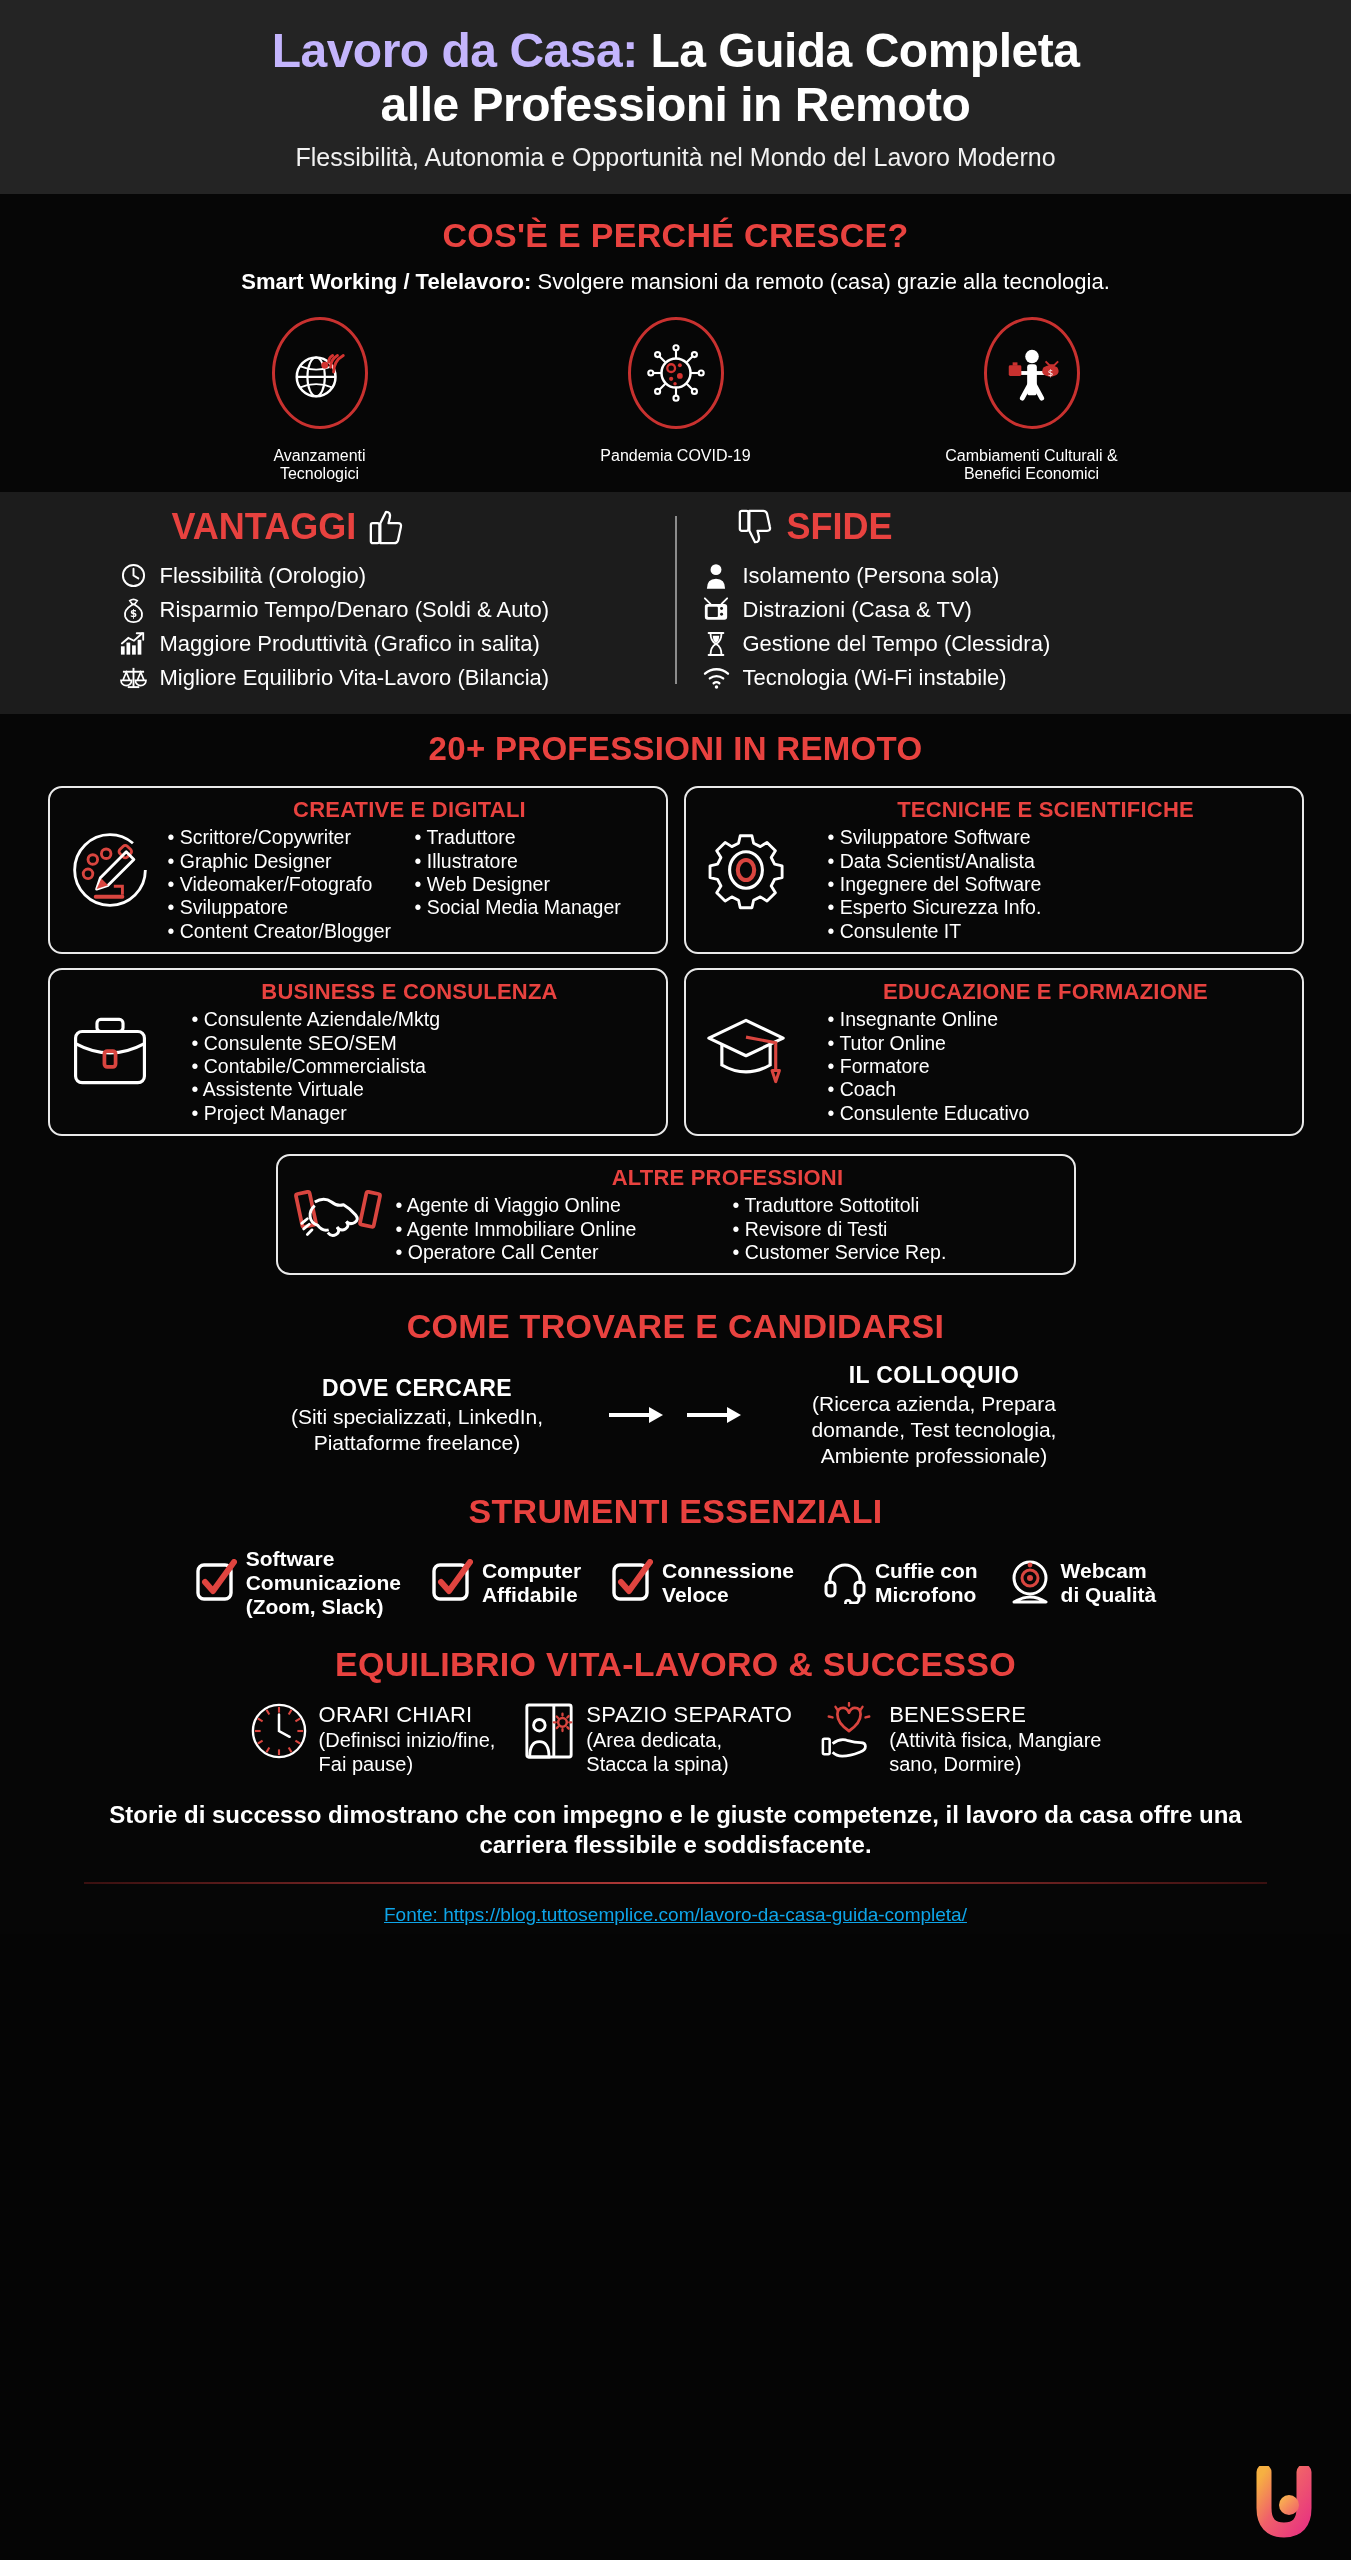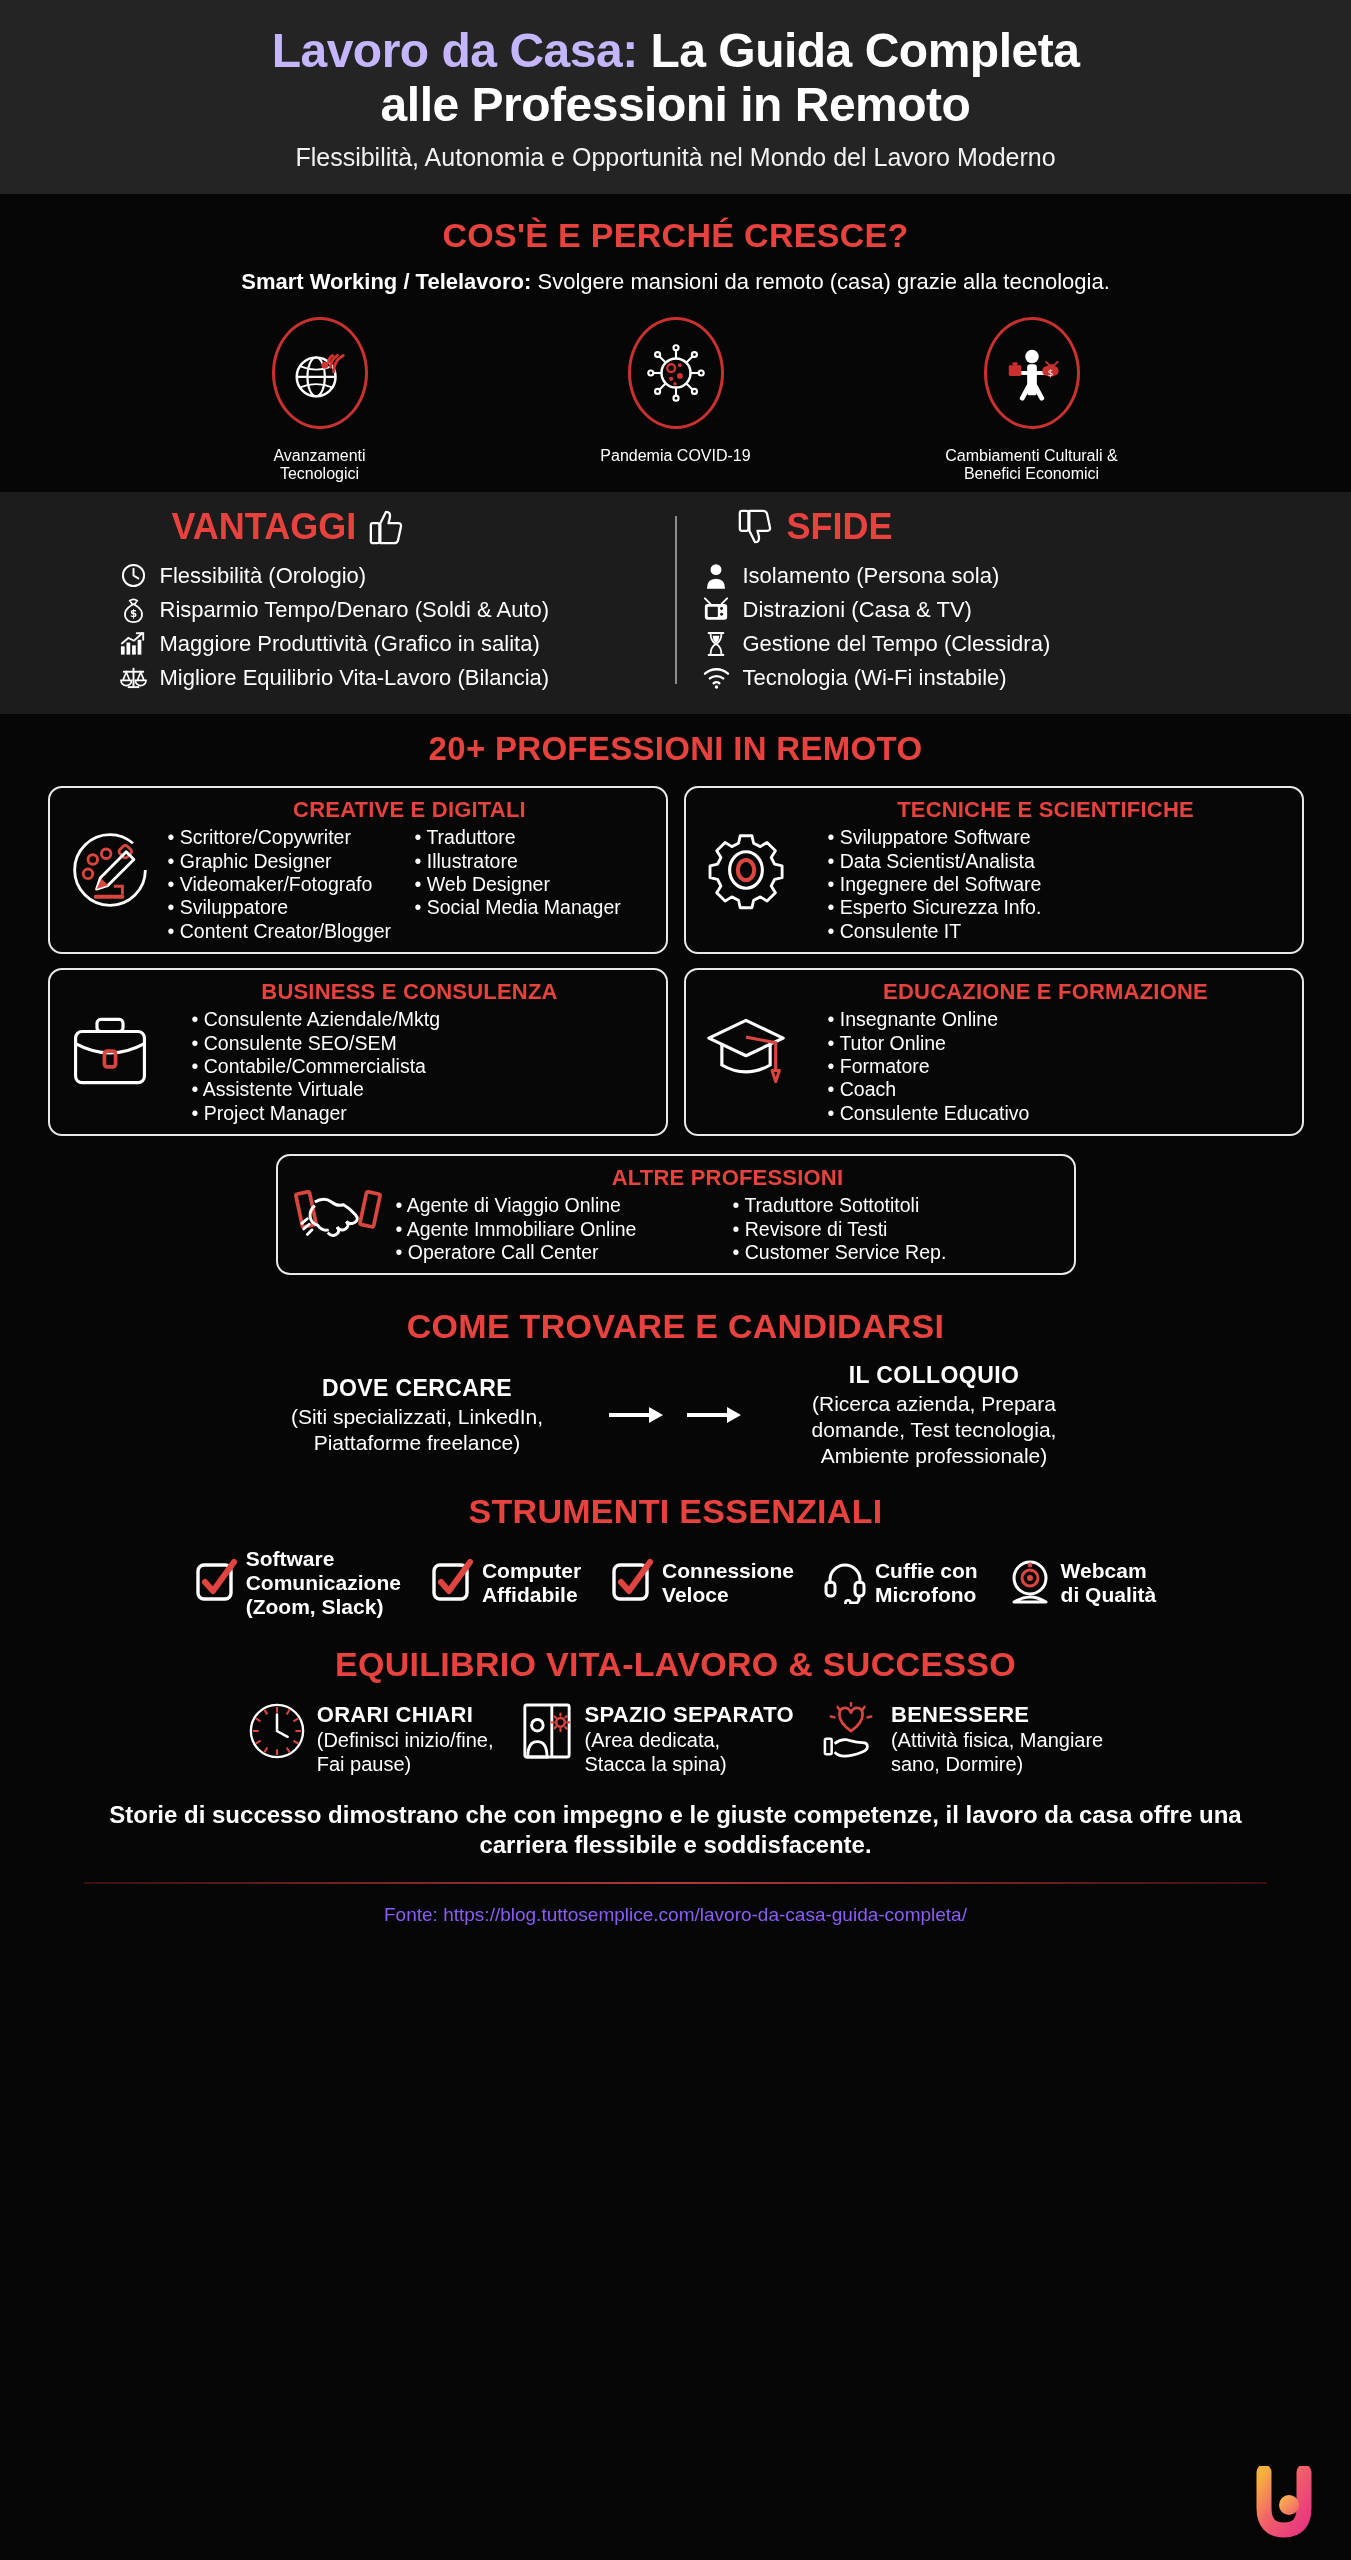--- a/index.html
+++ b/index.html
@@ -77,26 +77,26 @@
   .arrow { width:72px; display:flex; align-items:center; justify-content:center; }
 
   
   .tools { display:flex; justify-content:center; align-items:center; gap:30px; margin-top:16px; }
   .tool { display:flex; align-items:center; gap:9px; }
   .tool-lbl { font-size:21px; font-weight:bold; line-height:1.14; }
 
   
   .bal { display:flex; justify-content:center; gap:28px; margin-top:18px; }
   .bal-item { display:flex; align-items:flex-start; gap:11px; }
-  .bal-t { font-size:22px; font-weight:bold; letter-spacing:0.3px; }
+  .bal-t { font-size:22px; font-weight:normal; letter-spacing:0.3px; }
   .bal-d { font-size:20px; line-height:1.2; }
 
   .closing { text-align:center; font-size:24px; font-weight:bold; line-height:1.26; margin-top:24px; padding:0 60px; }
   .rule { height:2px; background:linear-gradient(90deg,#3a1010,#b43a38,#3a1010); margin:22px 62px 0; }
-  .source { text-align:center; font-size:19px; margin-top:20px; color:#8b5cf6; }
+  .source { text-align:center; font-size:19px; margin-top:20px; color:#0ea5e9;text-decoration:underline; }
 
   .logo { position:absolute; right:38px; bottom:22px; width:58px; height:72px; }
 </style>
 </head>
 <body>
 
 <div class="page">
 
   <div class="header">
     <div class="title-l1">

